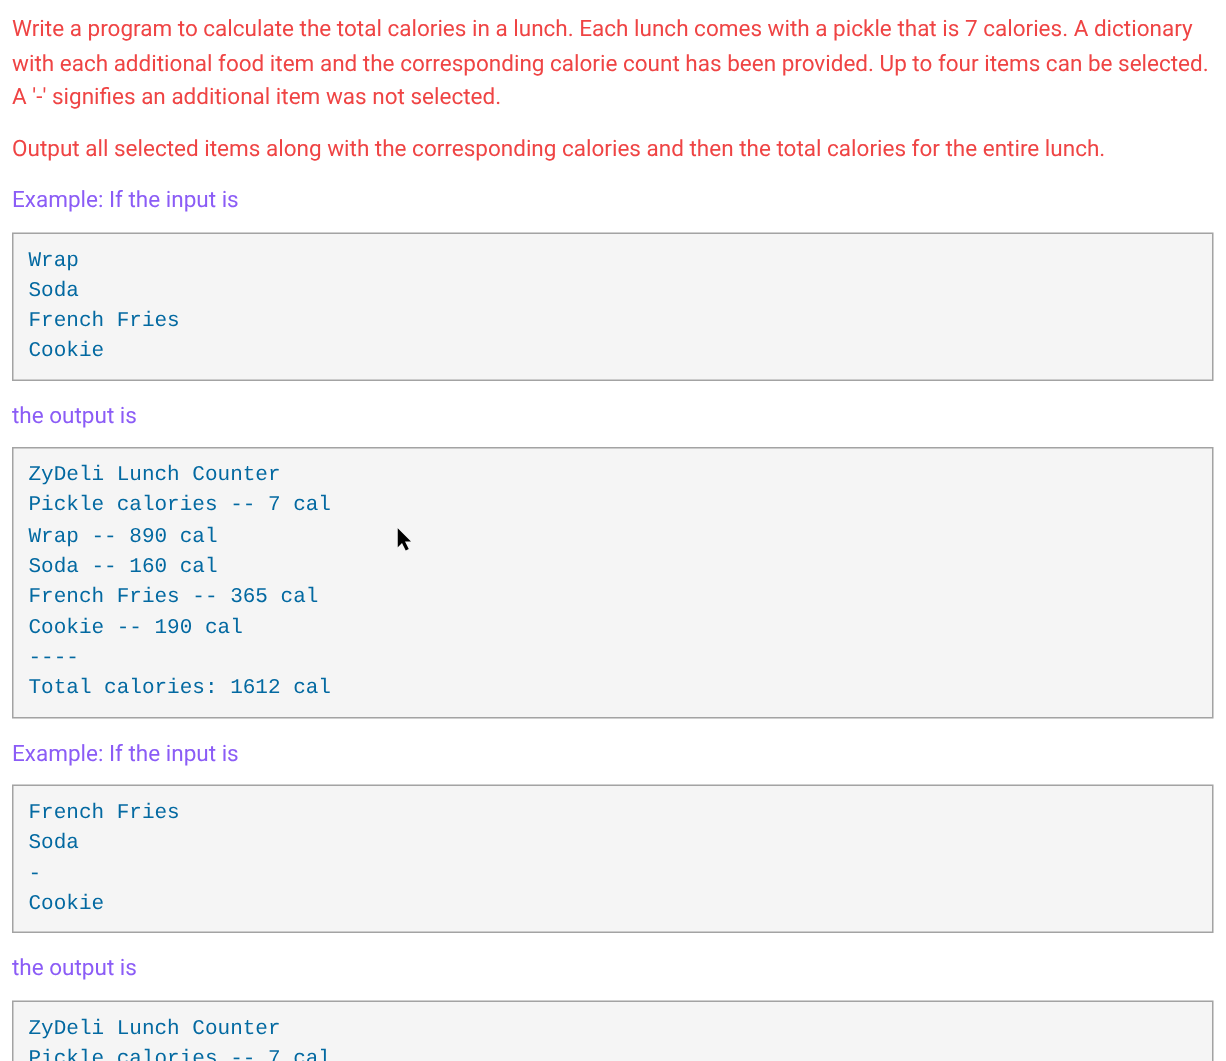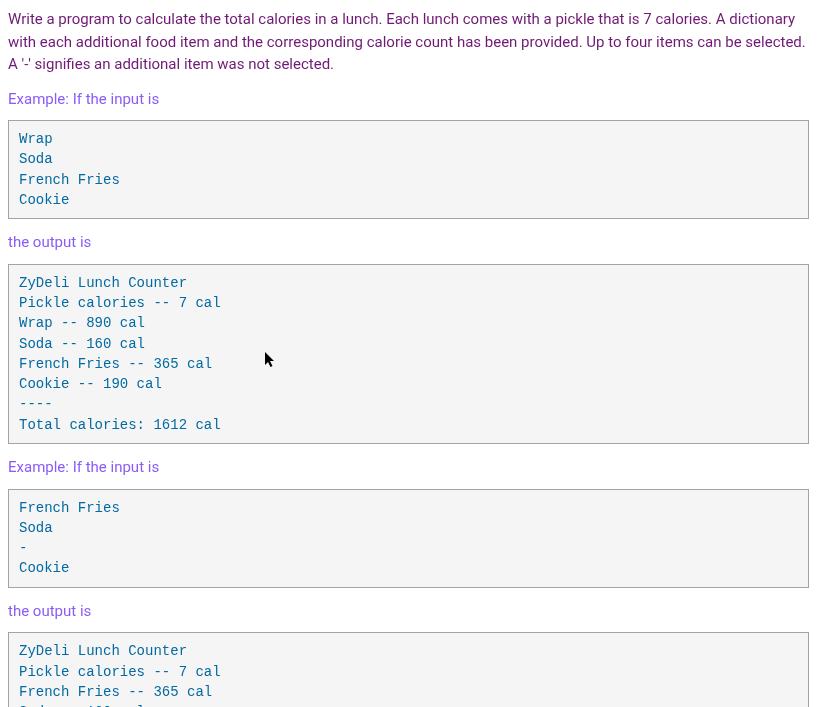--- a/index.html
+++ b/index.html
@@ -11,21 +11,21 @@
       font-family: -apple-system, BlinkMacSystemFont, "Segoe UI", Roboto, Helvetica, Arial, sans-serif;
       font-size: 15px;
       line-height: 1.5;
       color: #37474f;
       background: #ffffff;
       padding: 8px;
       width: 817px;
     }
     .paragraph {
       margin-bottom: 12px;
-      color: #701a75;
+      color: #ef4444;
     }
     .code-block {
       background-color: #f5f5f5;
       border: 1px solid #a3a3a3;
       padding: 8px 10px;
       font-family: "Courier New", Courier, monospace;
       font-size: 14px;
       line-height: 1.45;
       white-space: pre;
       color: #0369a1;
@@ -50,20 +50,21 @@
       position: relative;
     }
   </style>
 </head>
 <body>
 
 <div class="content-wrapper">
 
   <p class="paragraph">Write a program to calculate the total calories in a lunch. Each lunch comes with a pickle that is 7 calories. A dictionary with each additional food item and the corresponding calorie count has been provided. Up to four items can be selected. A '-' signifies an additional item was not selected.</p>
 
+  <p class="paragraph">Output all selected items along with the corresponding calories and then the total calories for the entire lunch.</p>
 
   <p class="label">Example: If the input is</p>
 
   <div class="code-block">Wrap
 Soda
 French Fries
 Cookie</div>
 
   <p class="label">the output is</p>
 

